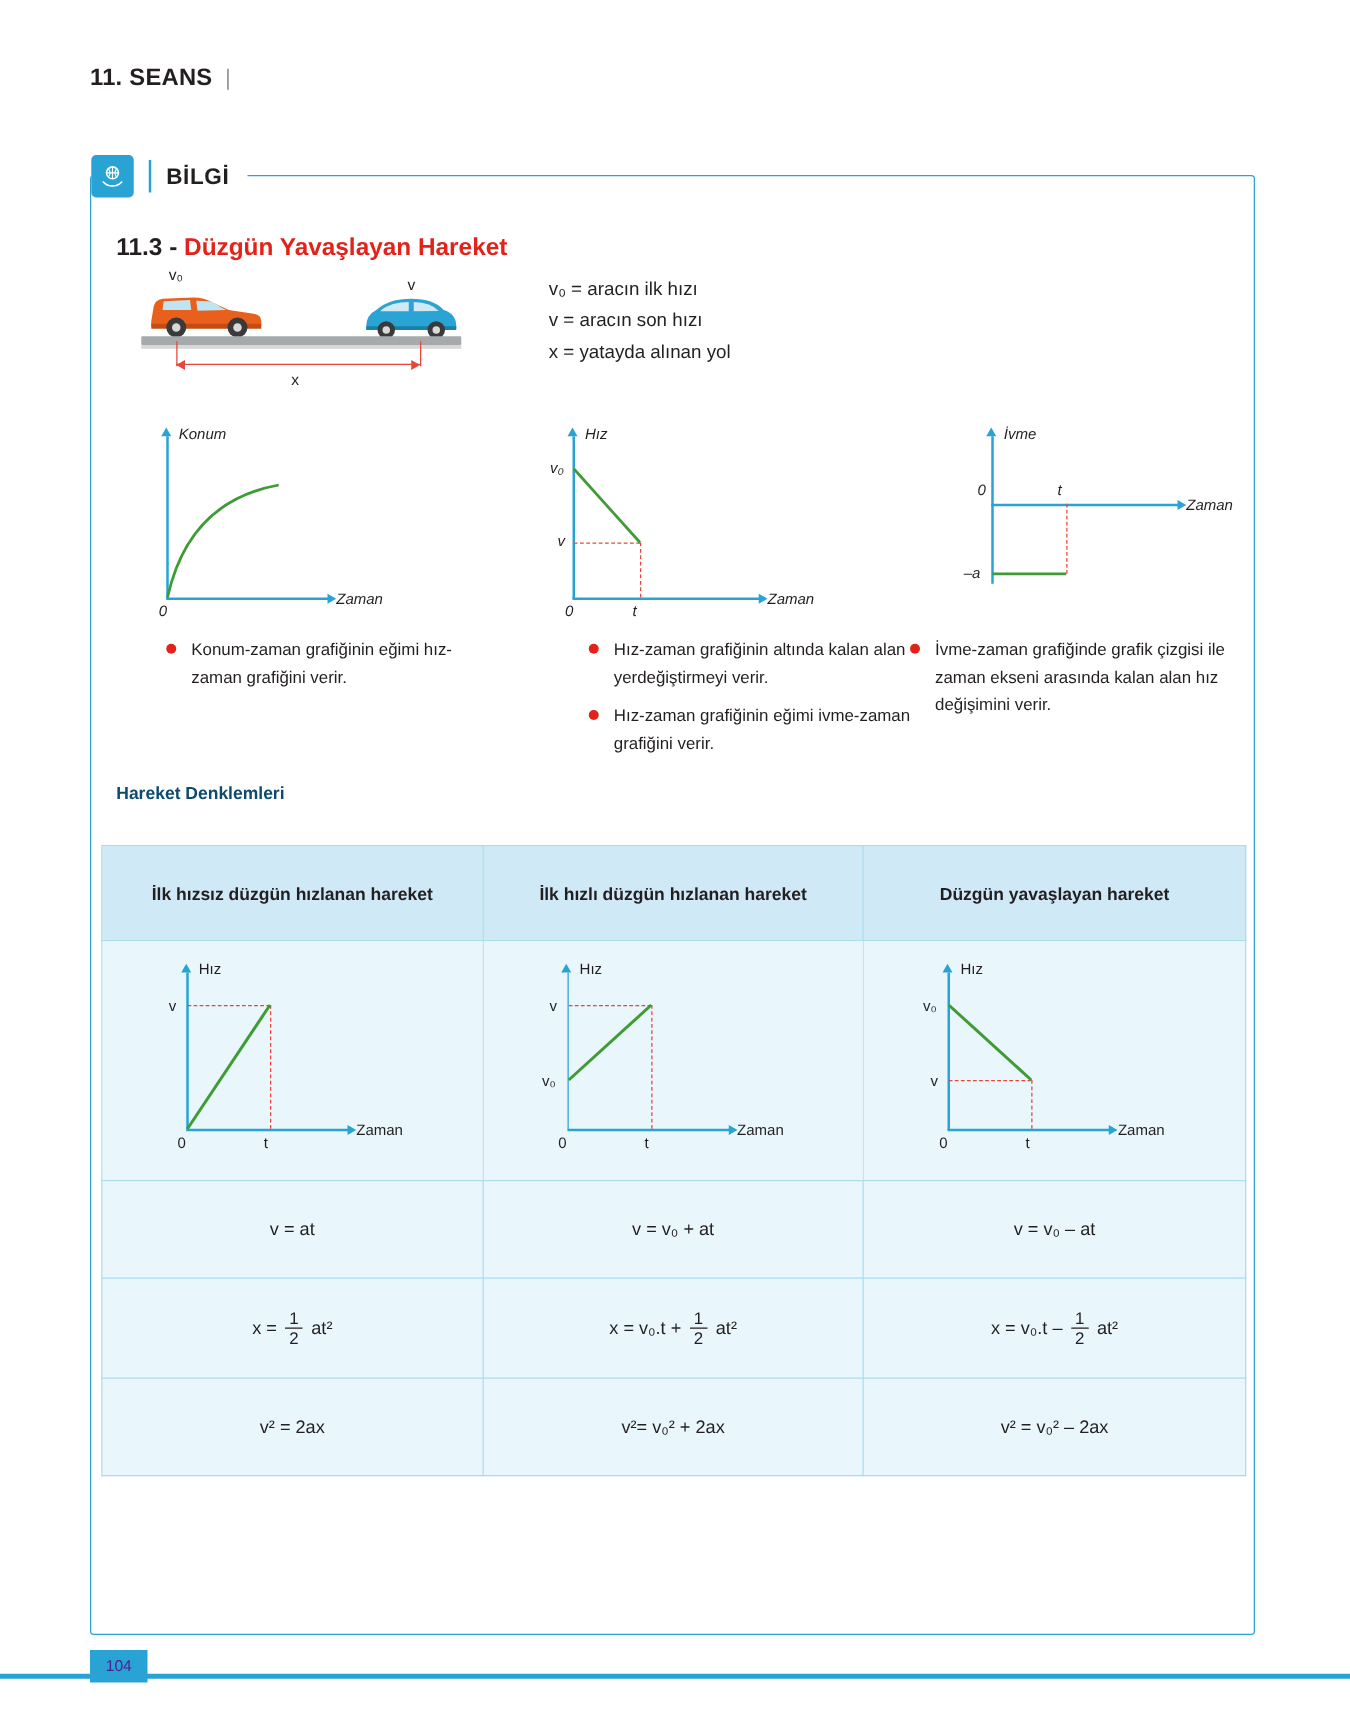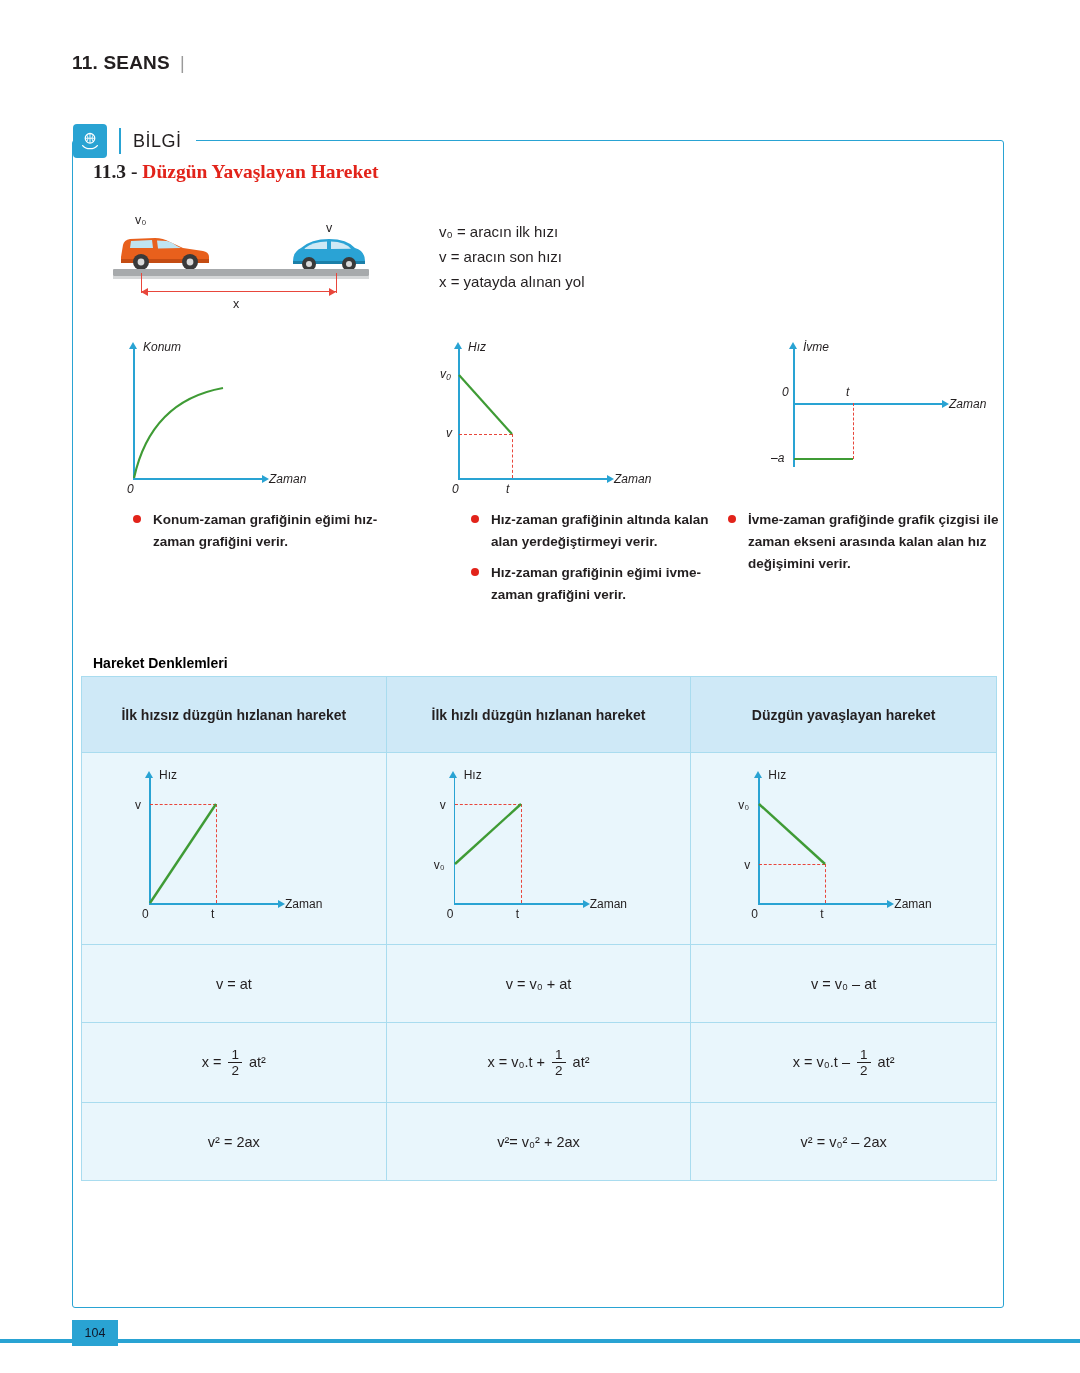--- a/index.html
+++ b/index.html
@@ -73,33 +73,32 @@
     margin-right: 12px;
   }
   .bilgi-divider {
     width: 2px;
     height: 26px;
     background: #29a3d3;
     margin-right: 12px;
   }
   .bilgi-label {
     font-size: 18px;
-    font-weight: normal;
+    font-weight: bold;
     color: #231f20;
     letter-spacing: .5px;
   }
 
   .section-title {
     position: absolute;
     left: 20px;
-    top: 20px;
+    top: 46px;
     font-size: 19.5px;
     font-weight: bold;
     color: #231f20;
-    font-family: Liberation Serif, serif;
   }
   .section-title .dash { color: #231f20; font-weight: bold; }
   .section-title .red { color: #e2231a; }
 
   
   .car-scene {
     position: absolute;
     left: 20px;
     top: 72px;
     width: 290px;
@@ -177,38 +176,38 @@
   .tick-lbl { position: absolute; font-size: 12px; color: #231f20; }
   .dashed-h {
     position: absolute; height: 0; border-top: 1px dashed #e8463b;
   }
   .dashed-v {
     position: absolute; width: 0; border-left: 1px dashed #e8463b;
   }
 
   
   .notes { position: absolute; left: 20px; top: 368px; width: 900px; }
-  .note-col { position: absolute; font-size: 13.5px; line-height: 22px; font-weight: bold; }
+  .note-col { position: absolute; font-size: 13.5px; line-height: 22px; }
   .note-item { position: relative; padding-left: 20px; margin-bottom: 9px; }
   .note-item::before {
     content: "";
     position: absolute;
     left: 0; top: 6px;
     width: 8px; height: 8px;
     border-radius: 50%;
     background: #e2231a;
   }
 
   .hareket-denk {
     position: absolute;
     left: 20px;
-    top: 514px;
+    top: 485px;
     font-size: 14px;
     font-weight: bold;
-    color: #000000;
+    color: #0c4a6e;
     text-align: center;
   }
 
   
   .table {
     position: absolute;
     left: 8px;
     top: 535px;
     width: 916px;
     border-collapse: collapse;
@@ -248,21 +247,21 @@
     position: absolute;
     left: 0; top: 1339px;
     width: 1080px; height: 4px;
     background: #29a3d3;
   }
   .page-num {
     position: absolute;
     left: 72px; top: 1320px;
     width: 46px; height: 26px;
     background: #29a3d3;
-    color: #0f172a;
+    color: #4c1d95;
     font-size: 12.5px;
     display: flex; align-items: center; justify-content: center;
   }
 </style>
 </head>
 <body>
 
 <div class="page-header">
   <span class="seans-num">11. SEANS</span>
   <span class="seans-sep">|</span>

